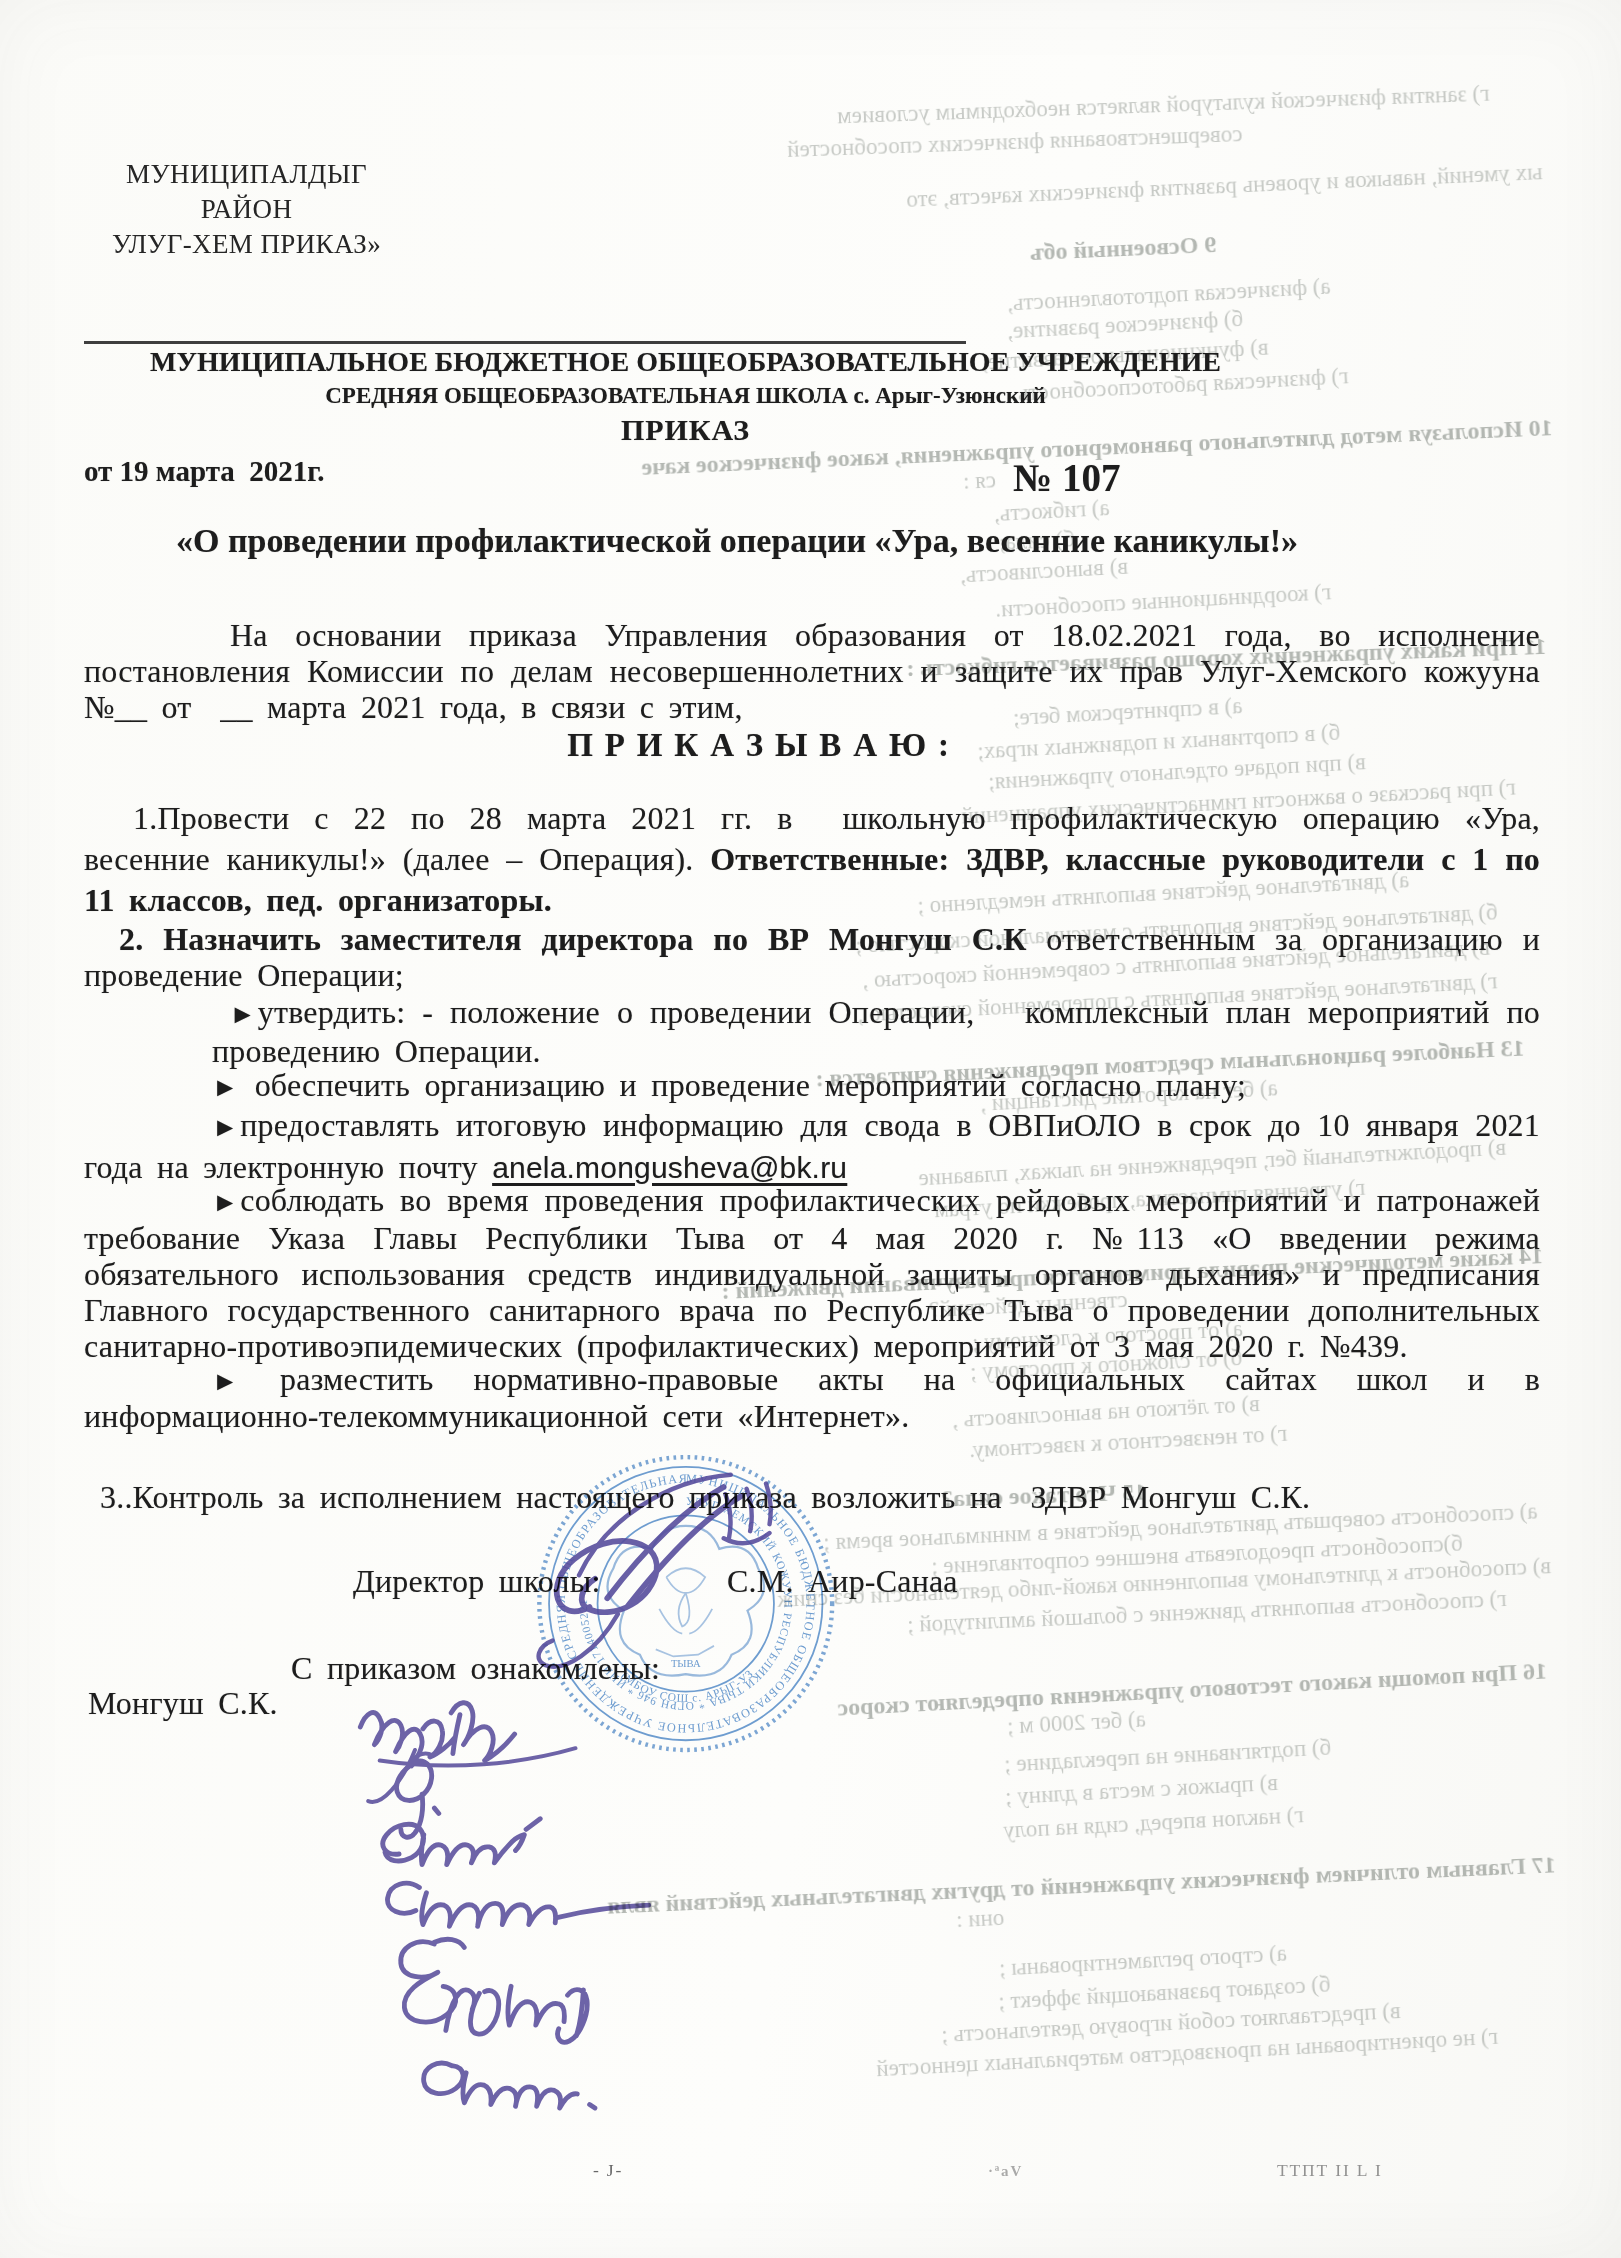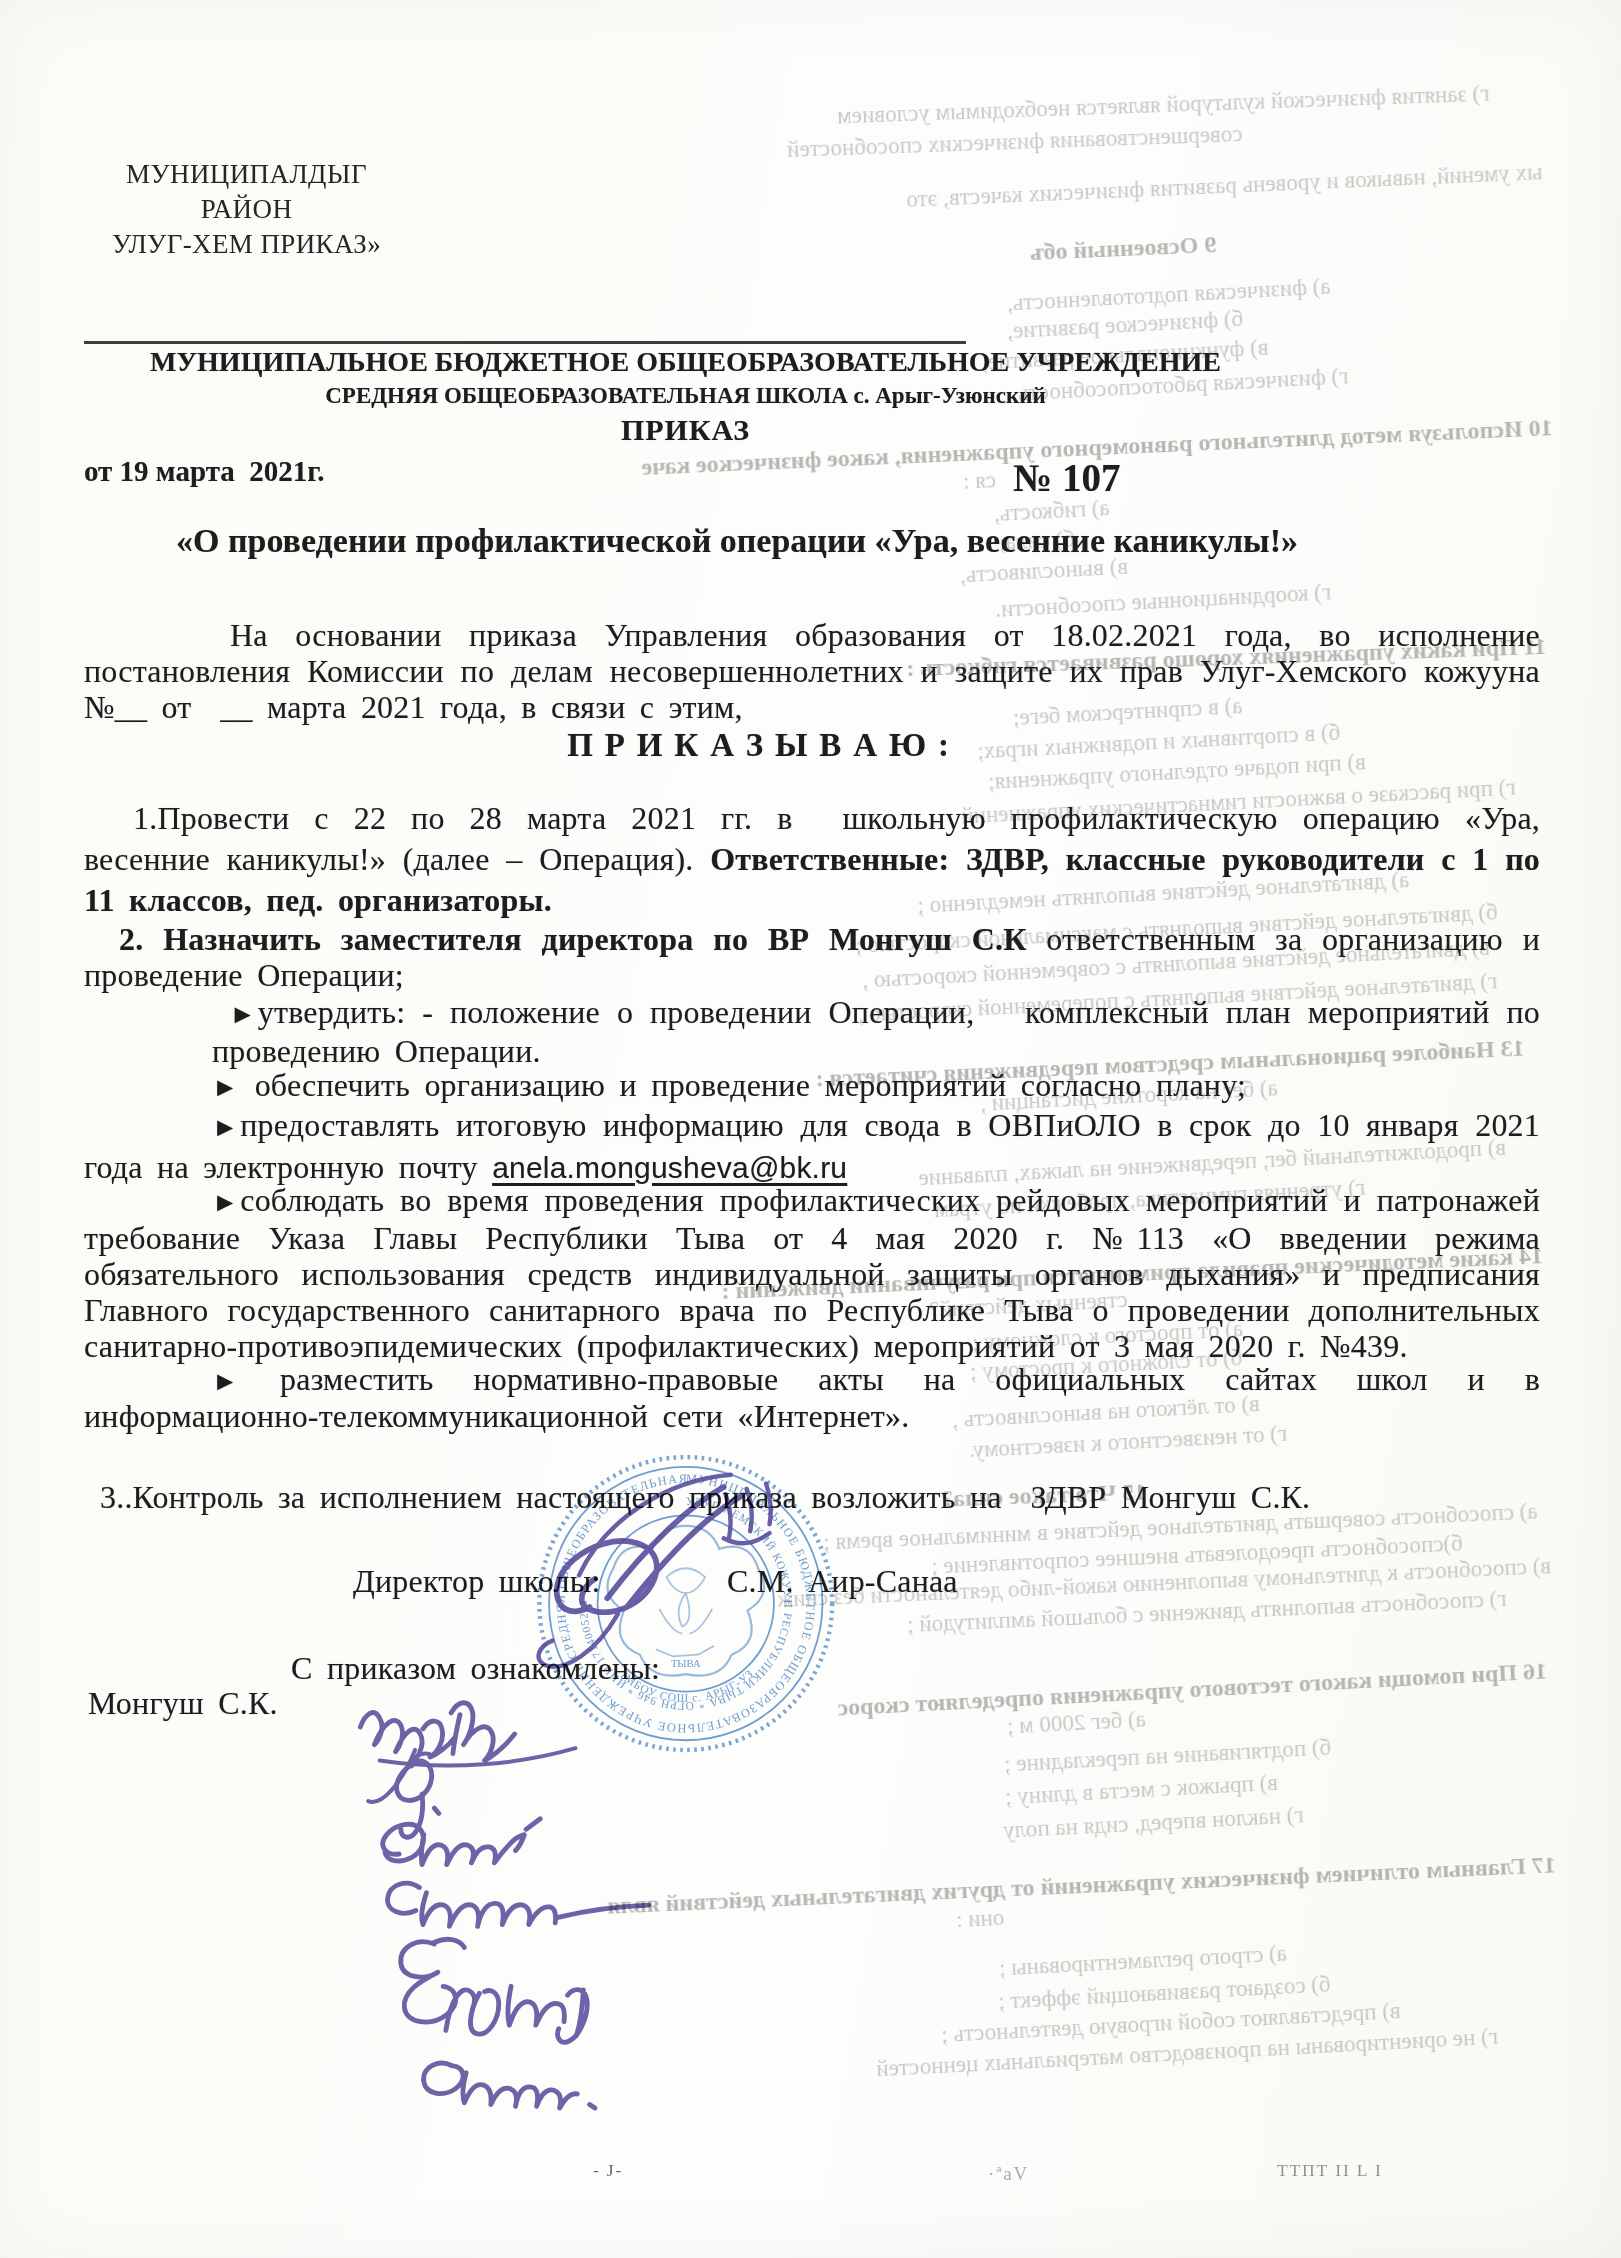--- a/index.html
+++ b/index.html
@@ -147,21 +147,21 @@
 
   <div class="abs txt body-par" style="left:84px; top:1479px; width:1456px; text-indent:16px;">3..Контроль за исполнением настоящего приказа возложить на&nbsp; ЗДВР Монгуш С.К.</div>
 
   <div class="abs txt body-par" style="left:353px; top:1563px;">Директор школы:</div>
   <div class="abs txt body-par" style="left:719px; top:1563px;margin-left:8px;">С.М. Аир-Санаа</div>
 
   <div class="abs txt body-par" style="left:291px; top:1650px;">С приказом ознакомлены:</div>
   <div class="abs txt body-par" style="left:88px; top:1685px;">Монгуш С.К.</div>
 
   <div class="abs footer-mark" style="left:593px; top:2160px;">- J-</div>
-  <div class="abs footer-mark" style="left:988px; top:2163px; opacity:.55; font-size:19px;">·ªаV</div>
+  <div class="abs footer-mark" style="left:988px; top:2163px; opacity:.55; font-size:15px;font-weight:bold;">·ªаV</div>
   <div class="abs footer-mark" style="left:1277px; top:2160px; opacity:.7;">ТТПТ  II L I</div>
 
   <svg class="abs inklayer" width="1622" height="2258" viewBox="0 0 1838 2560" style="left:0;top:0;">
     <defs>
       <path id="ringA" d="M 0 -137 A 137 137 0 1 1 -0.1 -137"></path>
       <path id="ringB" d="M 0 -112 A 112 112 0 1 1 -0.1 -112"></path>
       <path id="arcBottom" d="M -80 78 A 112 112 0 0 0 80 78"></path>
     </defs>
 
     <g transform="translate(777,1818)" fill="none" stroke="#4b86c9" opacity="0.8">

